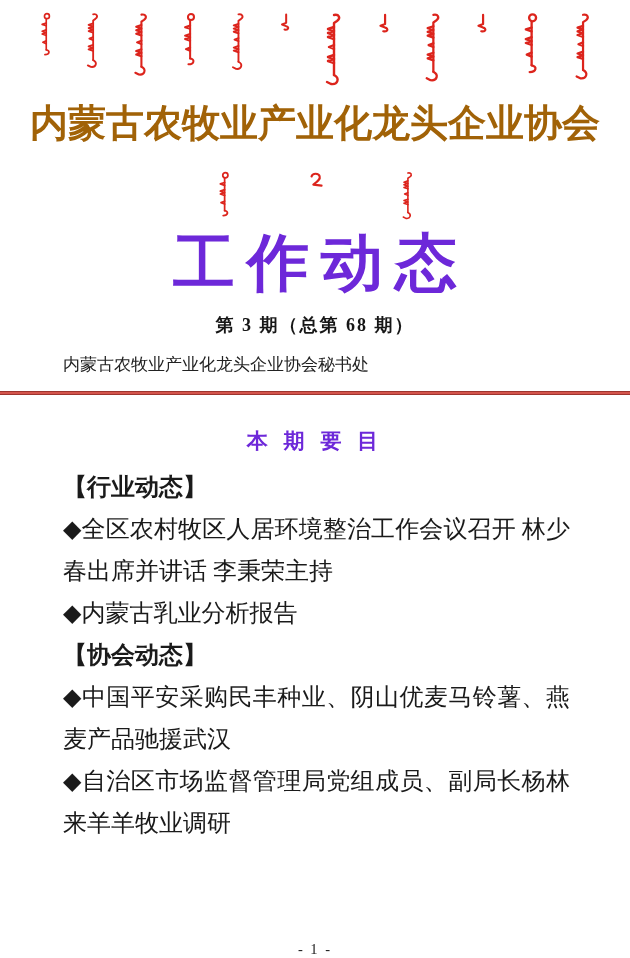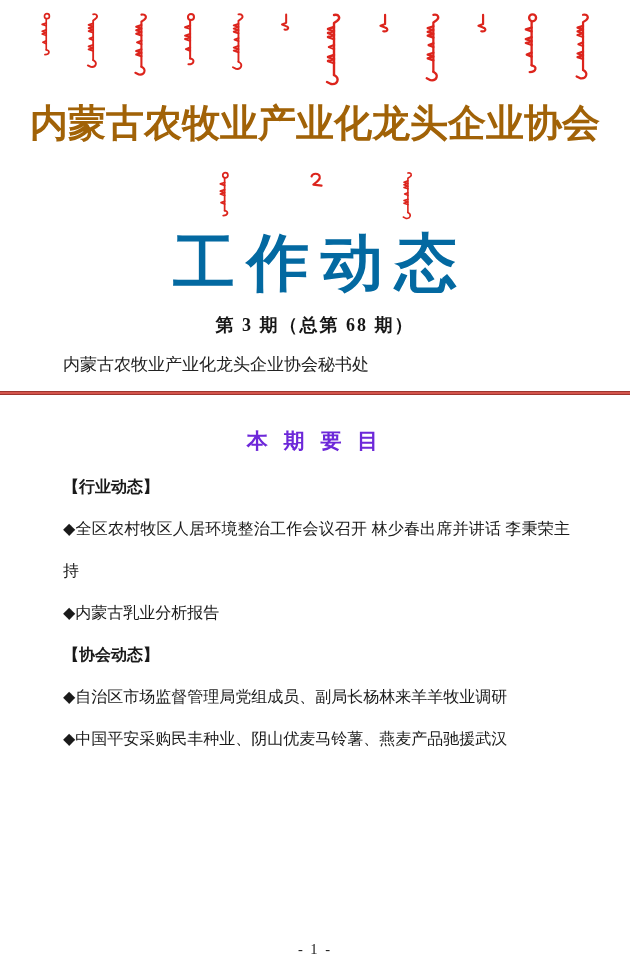--- a/index.html
+++ b/index.html
@@ -12,36 +12,36 @@
           margin:12px 38px 0 38px;height:80px;}
   .mg{display:block;}
   .mg path,.mg circle{fill:none;stroke:#dc241c;stroke-width:2.4;
           stroke-linecap:round;stroke-linejoin:round;}
   .subtitle-row{display:flex;justify-content:center;align-items:flex-start;
           gap:75px;height:50px;margin-top:22px;}
 
   .org-title{margin:6px 0 0 0;font-size:38px;line-height:1.35;font-weight:700;
           color:#a16207;text-align:center;white-space:nowrap;}
   .doc-title{margin:8px 0 0 0;font-size:62px;line-height:1.1;font-weight:700;
-          color:#0369a1;text-align:center;letter-spacing:12px;text-indent:12px;
+          color:#6d28d9;text-align:center;letter-spacing:12px;text-indent:12px;
           white-space:nowrap;}
   .issue-line{margin-top:16px;font-size:18px;font-weight:700;text-align:center;
           letter-spacing:2px;color:#161616;}
 
   .pub-row{display:flex;justify-content:space-between;align-items:flex-end;
           margin:16px 60px 0 63px;font-size:17px;color:#222222;}
 
   .red-rule{margin-top:15px;height:2px;background:#d4554c;
           border-top:1px solid #9e342e;border-bottom:1px solid #9e342e;}
 
   .toc-heading{margin-top:32px;font-size:21px;font-weight:700;text-align:center;
           color:#6d28d9;letter-spacing:5px;
           font-family:"Liberation Sans","DejaVu Sans",sans-serif;}
 
-  .toc{margin:11px 60px 0 63px;font-size:16px;line-height:42px;
+  .toc{margin:11px 60px 0 63px;font-size:24px;line-height:42px;
           text-align:justify;color:#1a1a1a;}
   .toc-section-label{font-weight:700;text-align:left;
           font-family:"Liberation Sans","DejaVu Sans",sans-serif;}
   .toc-item{font-weight:400;}
 
   .page-num{position:absolute;bottom:12px;left:0;width:100%;text-align:center;
           font-size:14.5px;letter-spacing:2px;color:#222222;}
 </style>
 </head>
 <body>
@@ -137,19 +137,19 @@
 
   <div class="red-rule"></div>
 
   <div class="toc-heading">本 期 要 目</div>
 
   <div class="toc">
     <div class="toc-section-label">【行业动态】</div>
     <div class="toc-item">◆全区农村牧区人居环境整治工作会议召开 林少春出席并讲话 李秉荣主持</div>
     <div class="toc-item">◆内蒙古乳业分析报告</div>
     <div class="toc-section-label">【协会动态】</div>
+    <div class="toc-item">◆中国平安采购民丰种业、阴山优麦马铃薯、燕麦产品驰援武汉</div>
     <div class="toc-item">◆自治区市场监督管理局党组成员、副局长杨林来羊羊牧业调研</div>
-    <div class="toc-item">◆中国平安采购民丰种业、阴山优麦马铃薯、燕麦产品驰援武汉</div>
   </div>
 
   <div class="page-num">- 1 -</div>
 
 </div>
 
 </body></html>

